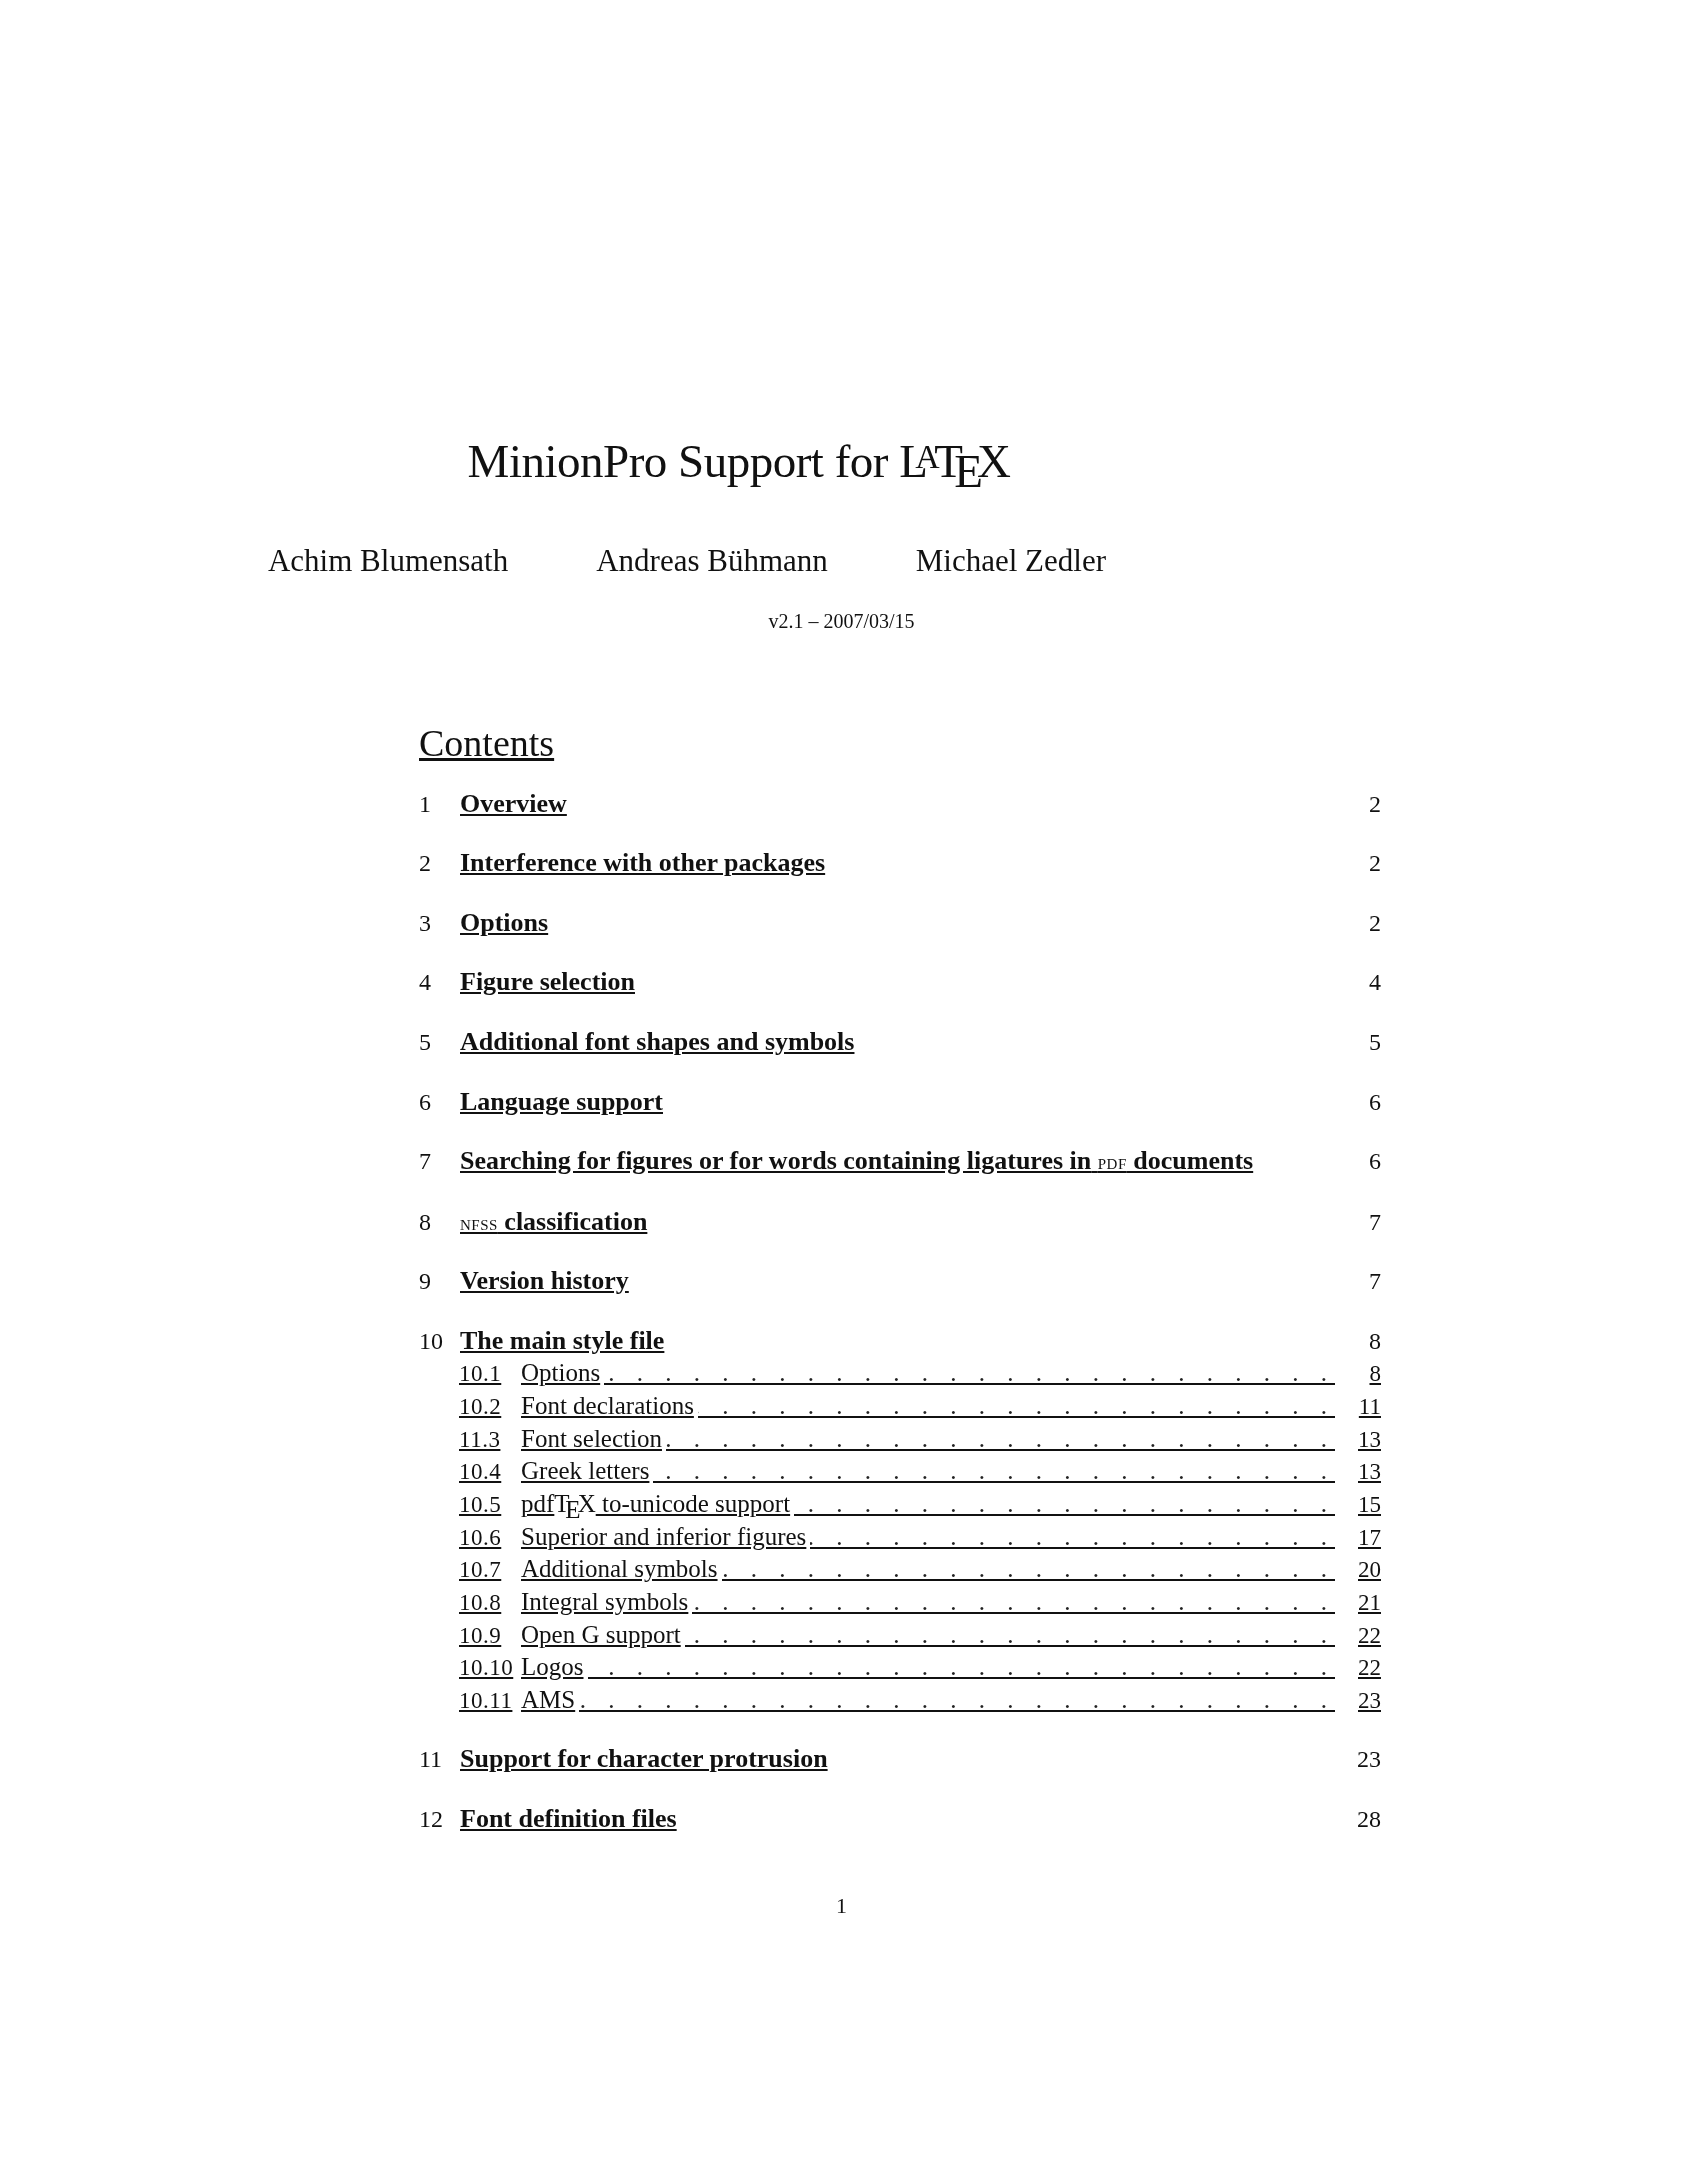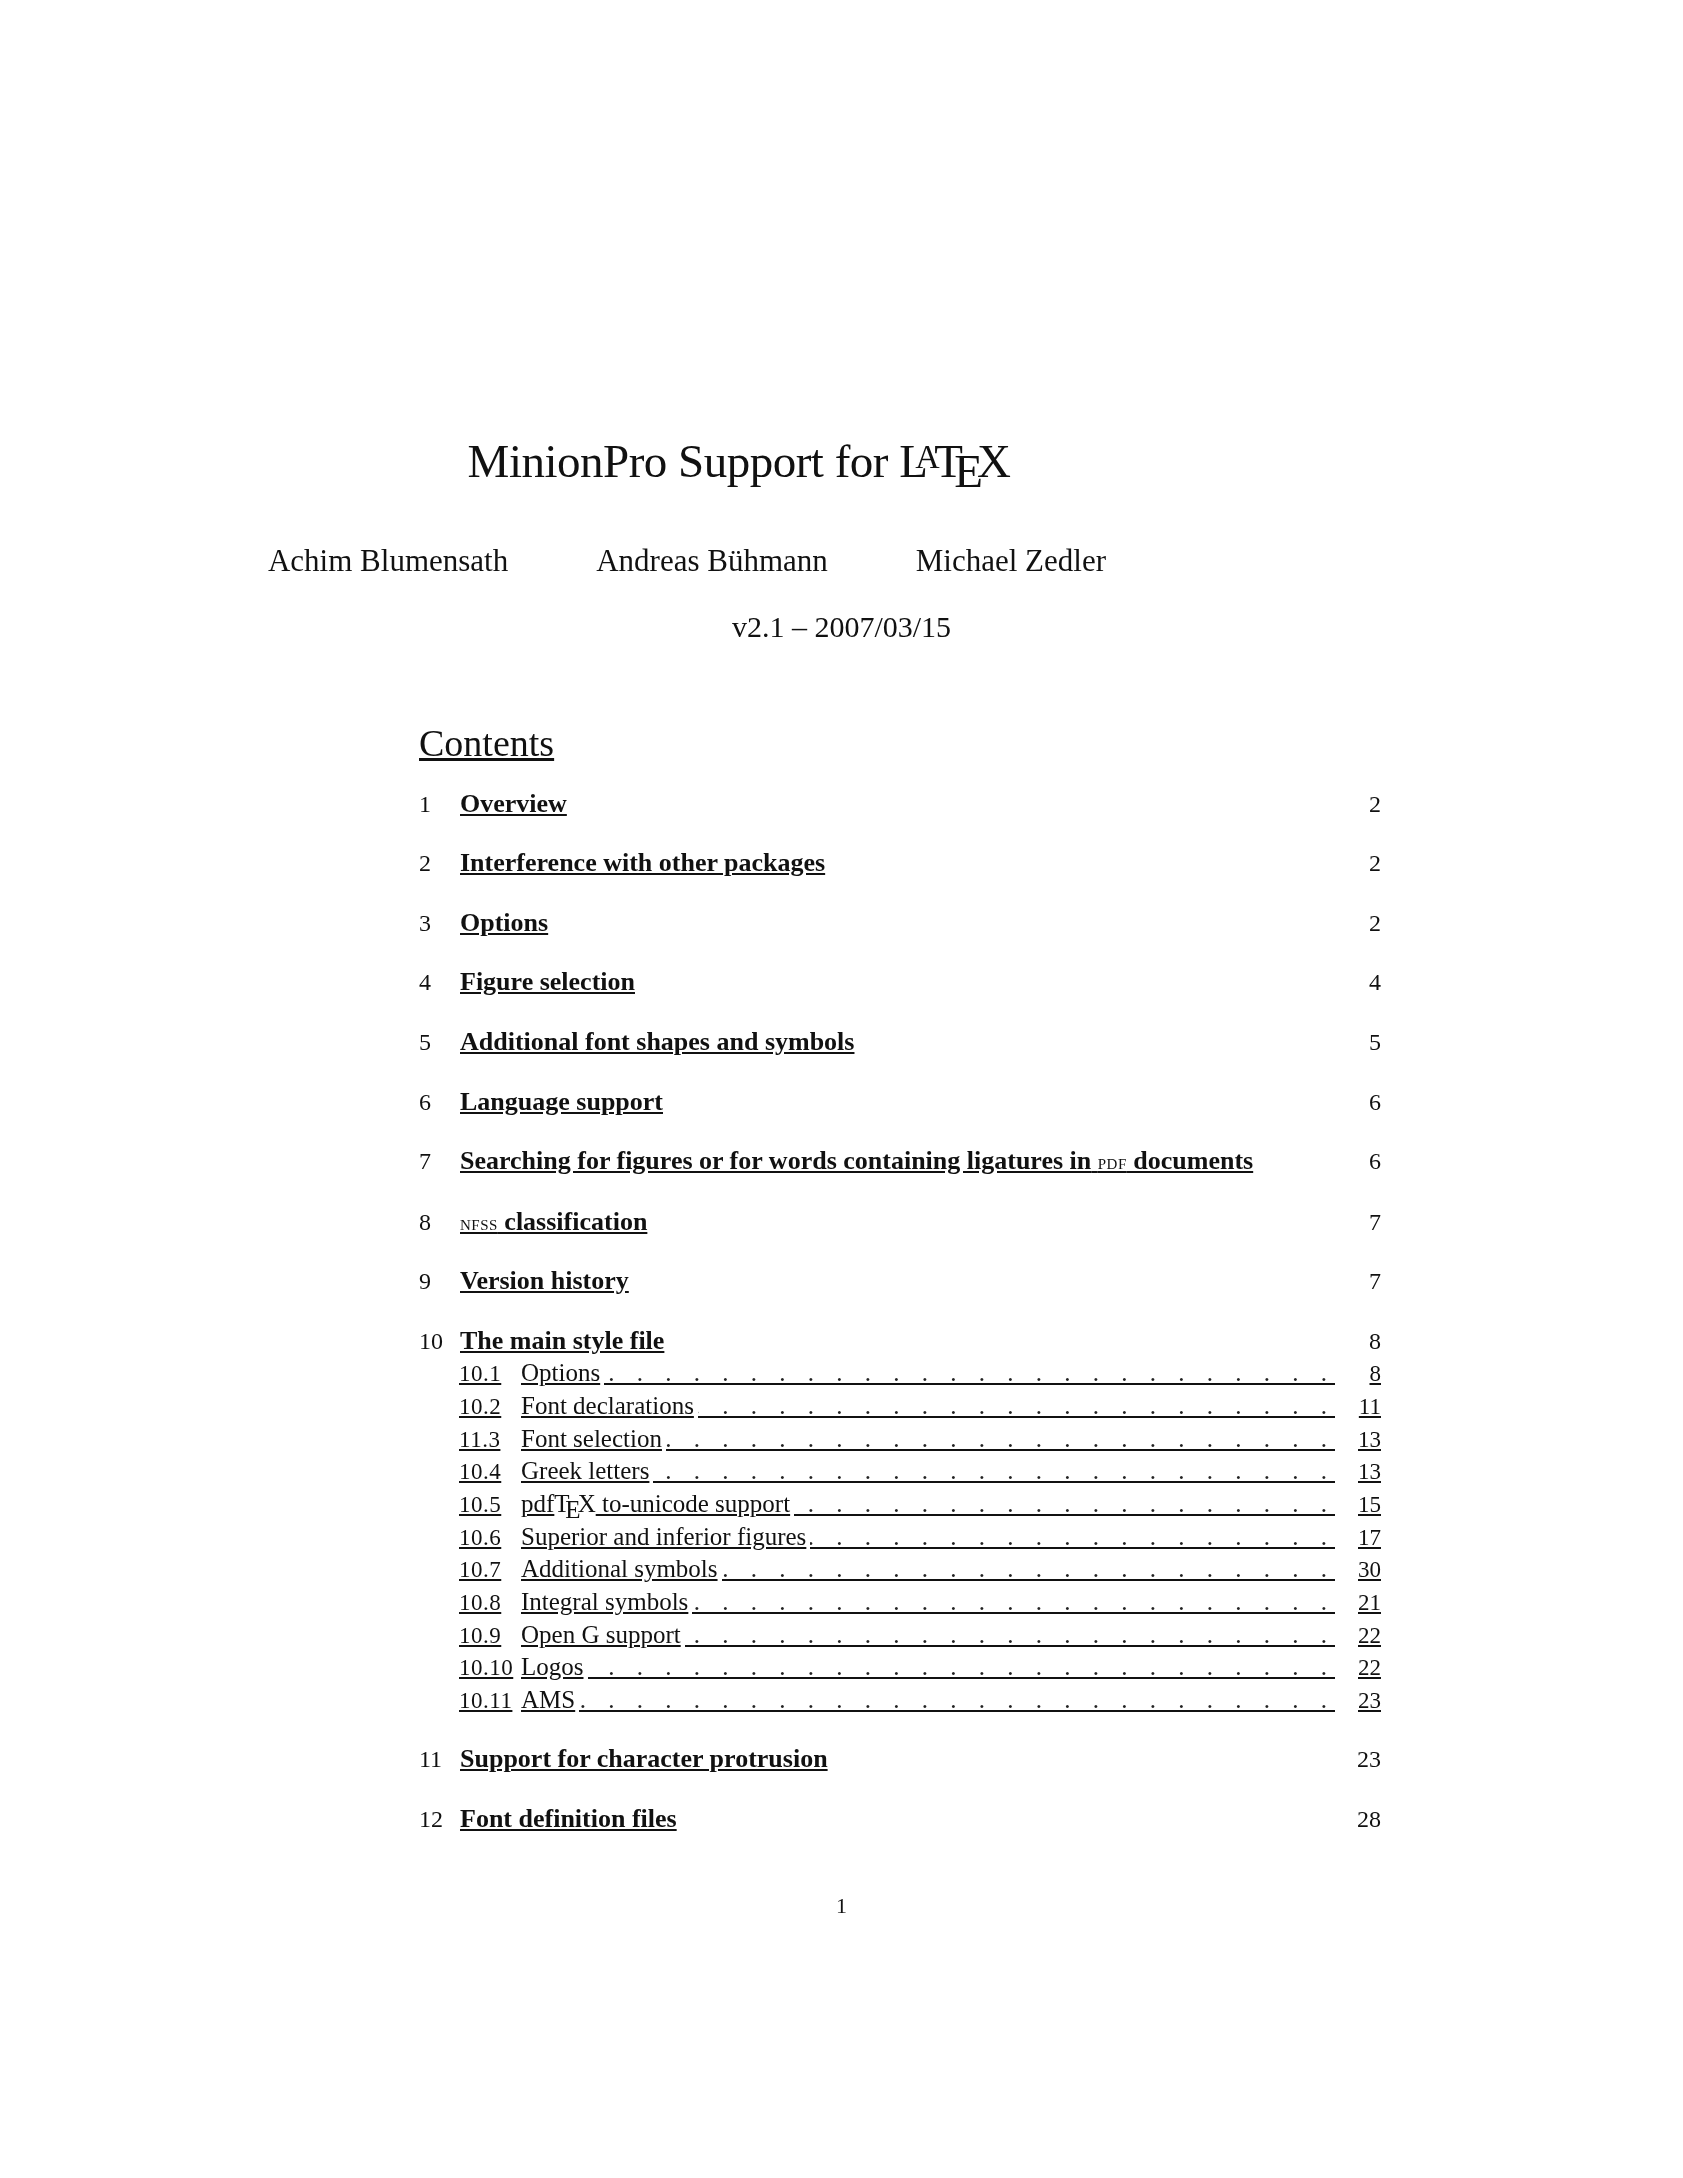--- a/index.html
+++ b/index.html
@@ -5,21 +5,21 @@
   html, body { margin: 0; padding: 0; background: #ffffff; }
   body { width: 1683px; height: 2178px; position: relative; overflow: hidden;
          font-family: "Liberation Serif", "DejaVu Serif", serif; color: #111; }
   .abs { position: absolute; }
   #title { top: 434px; left: 0; width: 1478px; text-align: center; font-size: 47px; letter-spacing: -0.5px; }
   .latex { display: inline-block; }
   .latex .la { font-size: 0.72em; vertical-align: 0.28em; margin-left: -0.36em; margin-right: -0.15em; }
   .latex .te-e { display: inline-block; vertical-align: -0.22em; margin-left: -0.17em; margin-right: -0.12em; }
   #authors { top: 543px; left: 0; width: 1361px; display: flex; justify-content: center; gap: 75px; font-size: 31px; }
   #authors span { margin-left: 13px; }
-  #date { top: 610px; left: 0; width: 1683px; text-align: center; font-size: 30px; }
+  #date { top: 610px; left: 0; width: 1683px; text-align: center; font-size: 20px; }
   #contents-heading { top: 721px; left: 419px; font-size: 38px; text-decoration: underline; }
   .toc-main { position: absolute; left: 419px; width: 962px; font-size: 26px; display: flex; align-items: baseline; font-weight: 600; }
   .toc-main .num { width: 41px; font-weight: normal; font-size: 24px; }
   .toc-main .label { flex: 1; text-decoration: underline; }
   .toc-main .page { text-align: right; font-weight: normal; font-size: 24px; }
   .toc-sub { position: absolute; left: 459px; width: 922px; font-size: 25px; display: flex; align-items: baseline; text-decoration: underline; }
   .toc-sub .num { width: 62px; font-size: 23px; letter-spacing: 0.5px; }
   .toc-sub .label { white-space: nowrap; padding-right: 4px; }
   .toc-sub .dots { flex: 1; overflow: hidden; white-space: nowrap; letter-spacing: 8px; text-align: right; direction: rtl; color: #222; }
   .toc-sub .page { width: 46px; text-align: right; font-size: 23px; }
@@ -125,21 +125,21 @@
 <div class="toc-sub" style="top:1523px">
     <span class="num">10.6</span>
     <span class="label">Superior and inferior figures</span>
     <span class="dots">. . . . . . . . . . . . . . . . . . . . . . . . . . . . . . . . . . . . . . . . . . . . . . . . . . .</span>
     <span class="page">17</span>
   </div>
 <div class="toc-sub" style="top:1555px">
     <span class="num">10.7</span>
     <span class="label">Additional symbols</span>
     <span class="dots">. . . . . . . . . . . . . . . . . . . . . . . . . . . . . . . . . . . . . . . . . . . . . . . . . . .</span>
-    <span class="page">30</span>
+    <span class="page">20</span>
   </div>
 <div class="toc-sub" style="top:1588px">
     <span class="num">10.8</span>
     <span class="label">Integral symbols</span>
     <span class="dots">. . . . . . . . . . . . . . . . . . . . . . . . . . . . . . . . . . . . . . . . . . . . . . . . . . .</span>
     <span class="page">21</span>
   </div>
 <div class="toc-sub" style="top:1621px">
     <span class="num">10.9</span>
     <span class="label">Open G support</span>

